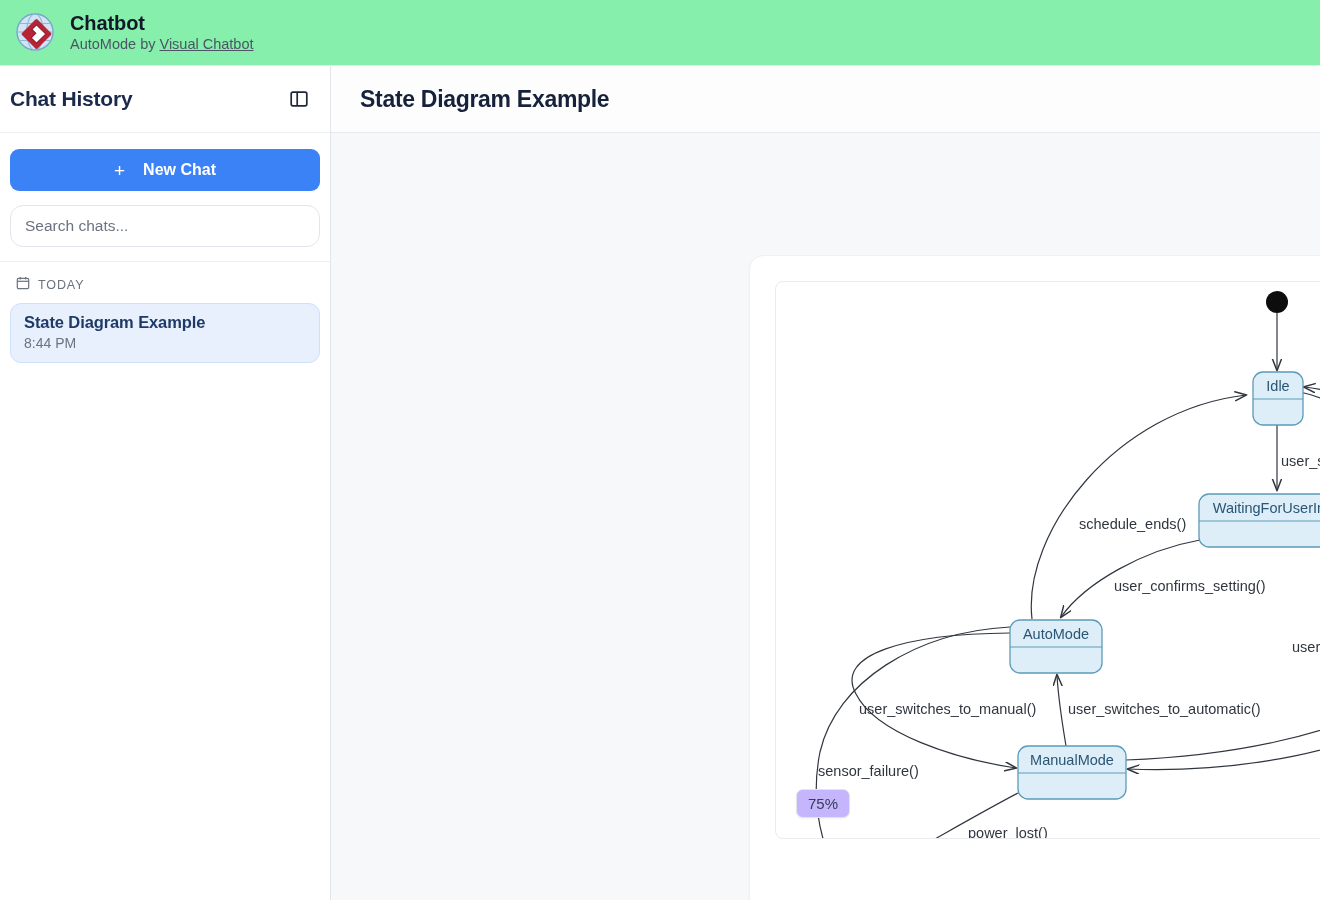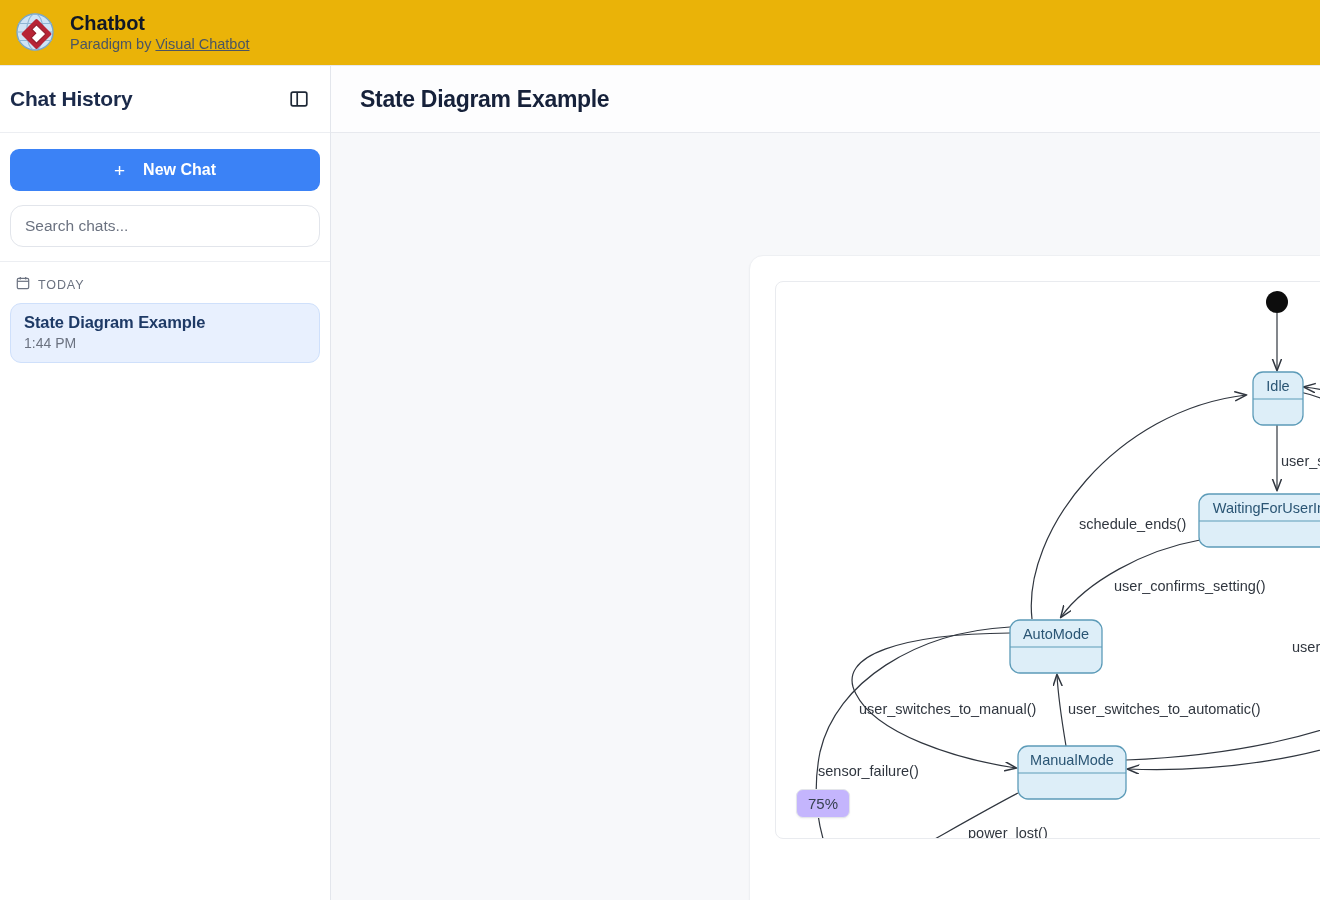--- a/index.html
+++ b/index.html
@@ -9,21 +9,21 @@
     background: #ffffff;
     overflow: hidden;
   }
 
   #app { position: relative; width: 1320px; height: 900px; display: flex; flex-direction: column; }
 
   
   .brandbar {
     height: 66px;
     flex: 0 0 66px;
-    background: #eab308;
+    background: #86efac;
     border-bottom: 1px solid #e7e9ee;
     display: flex;
     align-items: center;
     padding-left: 14px;
     gap: 12px;
   }
   .logo { width: 44px; height: 44px; flex: 0 0 44px; position: relative; }
   .brand-text { display: flex; flex-direction: column; justify-content: center; }
   .brand-title {
     font-size: 20px; font-weight: bold; color: #111827;
@@ -148,21 +148,21 @@
         <g transform="translate(22.5,23) rotate(45)">
           <rect x="-11" y="-11" width="22" height="22" fill="#b72435" rx="1.5"></rect>
           <path d="M-6.5 -6.5 H6.5 V6.5 H-1 V0 H-6.5 Z" fill="#ffffff"></path>
           <path d="M-6.5 -6.5 H6.5 V6.5 H-1 V0 H-6.5 Z" fill="none" stroke="#8e1a28" stroke-width="1"></path>
         </g>
         <path d="M11 33.5 L22.5 44.5" stroke="#8e1a28" stroke-width="0" fill="none"></path>
       </svg>
     </div>
     <div class="brand-text">
       <div class="brand-title">Chatbot</div>
-      <div class="brand-sub"><span>Paradigm by </span><span class="brand-link">Visual Chatbot</span></div>
+      <div class="brand-sub"><span>AutoMode by </span><span class="brand-link">Visual Chatbot</span></div>
     </div>
   </div>
 
   <div class="body-row">
 
     <aside class="sidebar">
       <div class="sb-head">
         <div class="sb-title">Chat History</div>
         <div class="panel-toggle">
           <svg width="20" height="20" viewBox="0 0 20 20" fill="none" stroke="#1f2937" stroke-width="1.7">
@@ -190,21 +190,21 @@
               <line x1="1.3" y1="5.3" x2="12.7" y2="5.3"></line>
               <line x1="4.3" y1="1" x2="4.3" y2="3.4"></line>
               <line x1="9.7" y1="1" x2="9.7" y2="3.4"></line>
             </svg>
           </span>
           <span>TODAY</span>
         </div>
 
         <div class="chat-item">
           <div class="chat-item-title">State Diagram Example</div>
-          <div class="chat-item-time">1:44 PM</div>
+          <div class="chat-item-time">8:44 PM</div>
         </div>
       </div>
     </aside>
 
     <section class="main">
       <div class="main-head">
         <div class="main-title">State Diagram Example</div>
       </div>
 
       <div class="msg-scroll">

